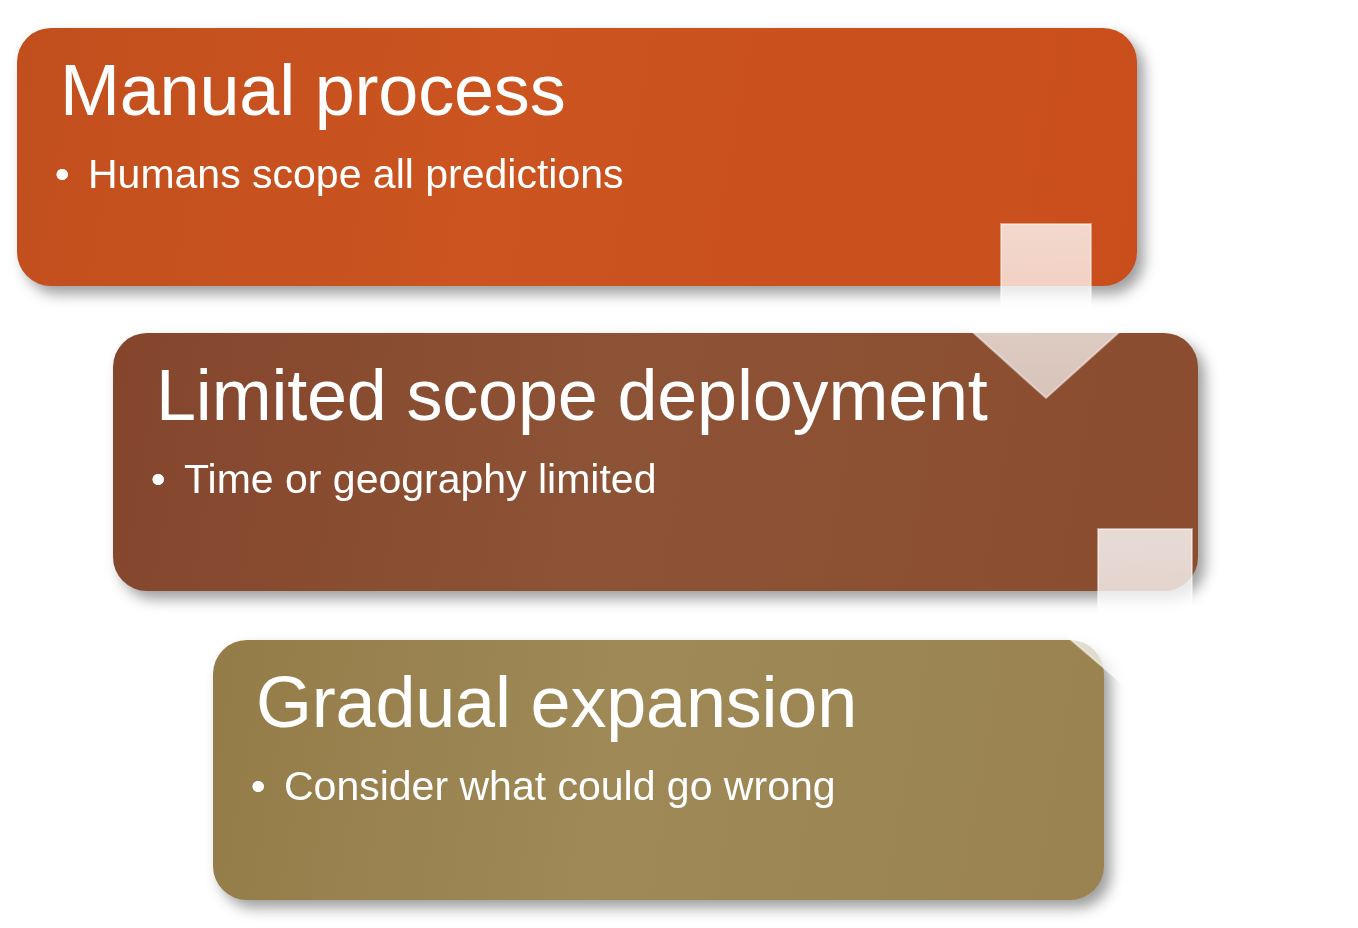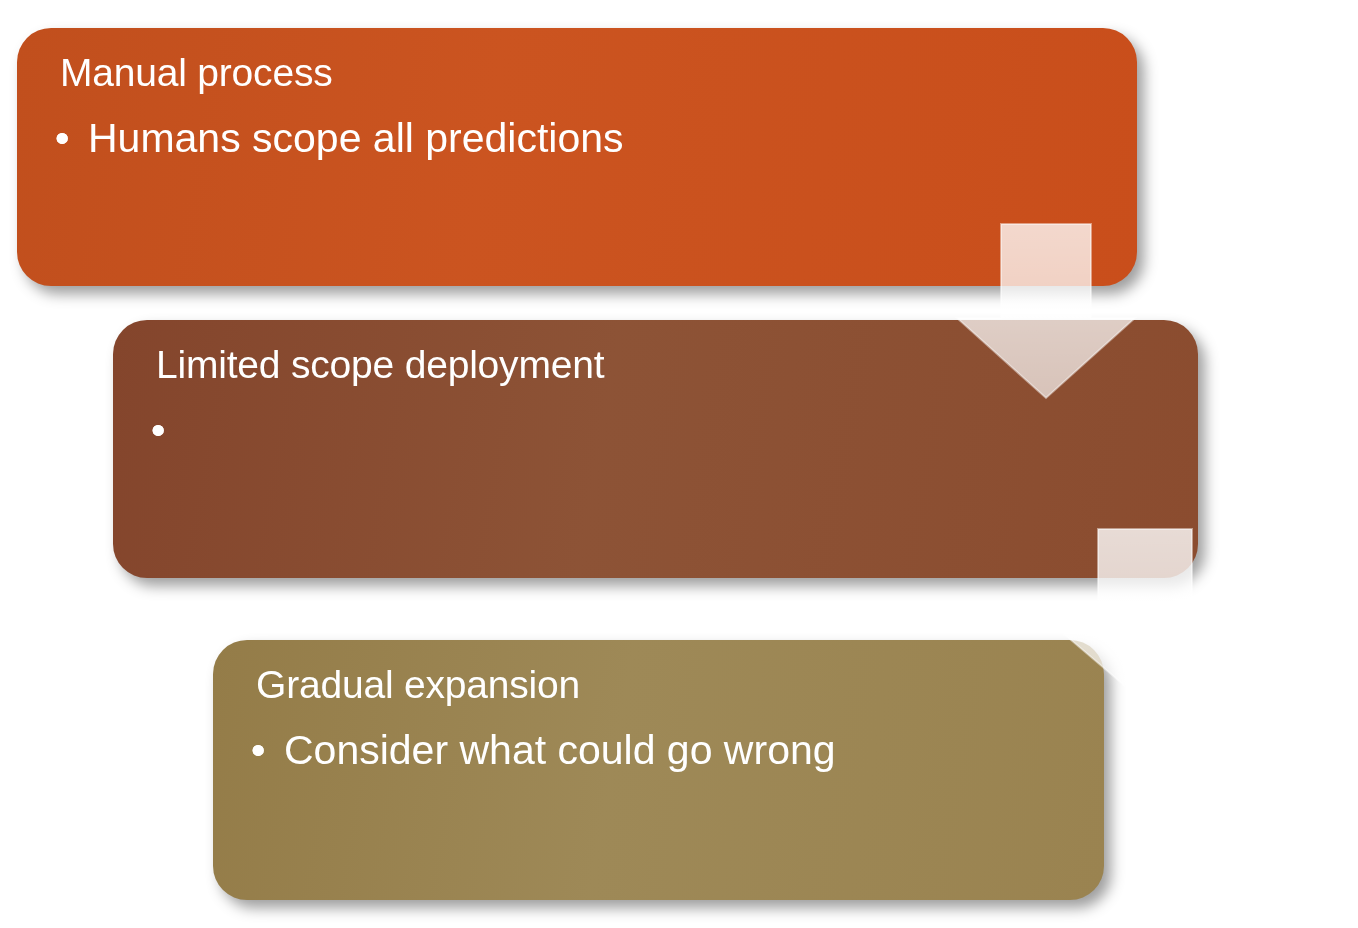--- a/index.html
+++ b/index.html
@@ -26,21 +26,21 @@
     position: absolute;
     border-radius: 34px;
     box-sizing: border-box;
     color: #ffffff;
     padding: 24px 30px 10px 30px;
     filter: drop-shadow(7px 8px 7px rgba(0,0,0,0.38));
     z-index: 1;
   }
 
   .stage-title {
-    font-size: 39px;
+    font-size: 72px;
     line-height: 1.08;
     font-weight: normal;
     letter-spacing: -0.2px;
     white-space: nowrap;
     margin: 0 0 14px 0;
   }
 
   .stage-bullets {
     list-style: none;
     margin: 0;
@@ -64,21 +64,21 @@
   
   #box-1 {
     left: 17px;  top: 28px;
     width: 1120px; height: 258px;
     background: linear-gradient(100deg, #c14f1d 0%, #cb5420 42%, #c94e1b 100%);
   }
   #box-1 .stage-title { padding-left: 13px; }
   #box-1 .stage-bullets { padding-left: 5px; }
 
   #box-2 {
-    left: 113px; top: 320px;
+    left: 113px; top: 333px;
     width: 1085px; height: 258px;
     background: linear-gradient(100deg, #84452c 0%, #8d5336 45%, #8b4c2f 100%);
   }
   #box-2 .stage-title { padding-left: 13px; }
   #box-2 .stage-bullets { padding-left: 5px; }
 
   #box-3 {
     left: 213px; top: 640px;
     width: 891px; height: 260px;
     background: linear-gradient(100deg, #947c48 0%, #9e8957 45%, #9a8350 100%);
@@ -107,21 +107,21 @@
     <ul class="stage-bullets">
       <li><span class="bullet-dot">•</span></li>
       <li><span class="bullet-dot">•</span><span>Humans scope all predictions</span></li>
     </ul>
   </div>
 
   <div class="stage-box" id="box-2">
     <div class="stage-title">Limited scope deployment</div>
     <ul class="stage-bullets">
       <li><span class="bullet-dot">•</span></li>
-      <li><span class="bullet-dot">•</span></li>
+      <li><span class="bullet-dot">•</span><span>Time or geography limited</span></li>
     </ul>
   </div>
 
   <div class="stage-box" id="box-3">
     <div class="stage-title">Gradual expansion</div>
     <ul class="stage-bullets">
       <li><span class="bullet-dot">•</span></li>
       <li><span class="bullet-dot">•</span><span>Consider what could go wrong</span></li>
     </ul>
   </div>

